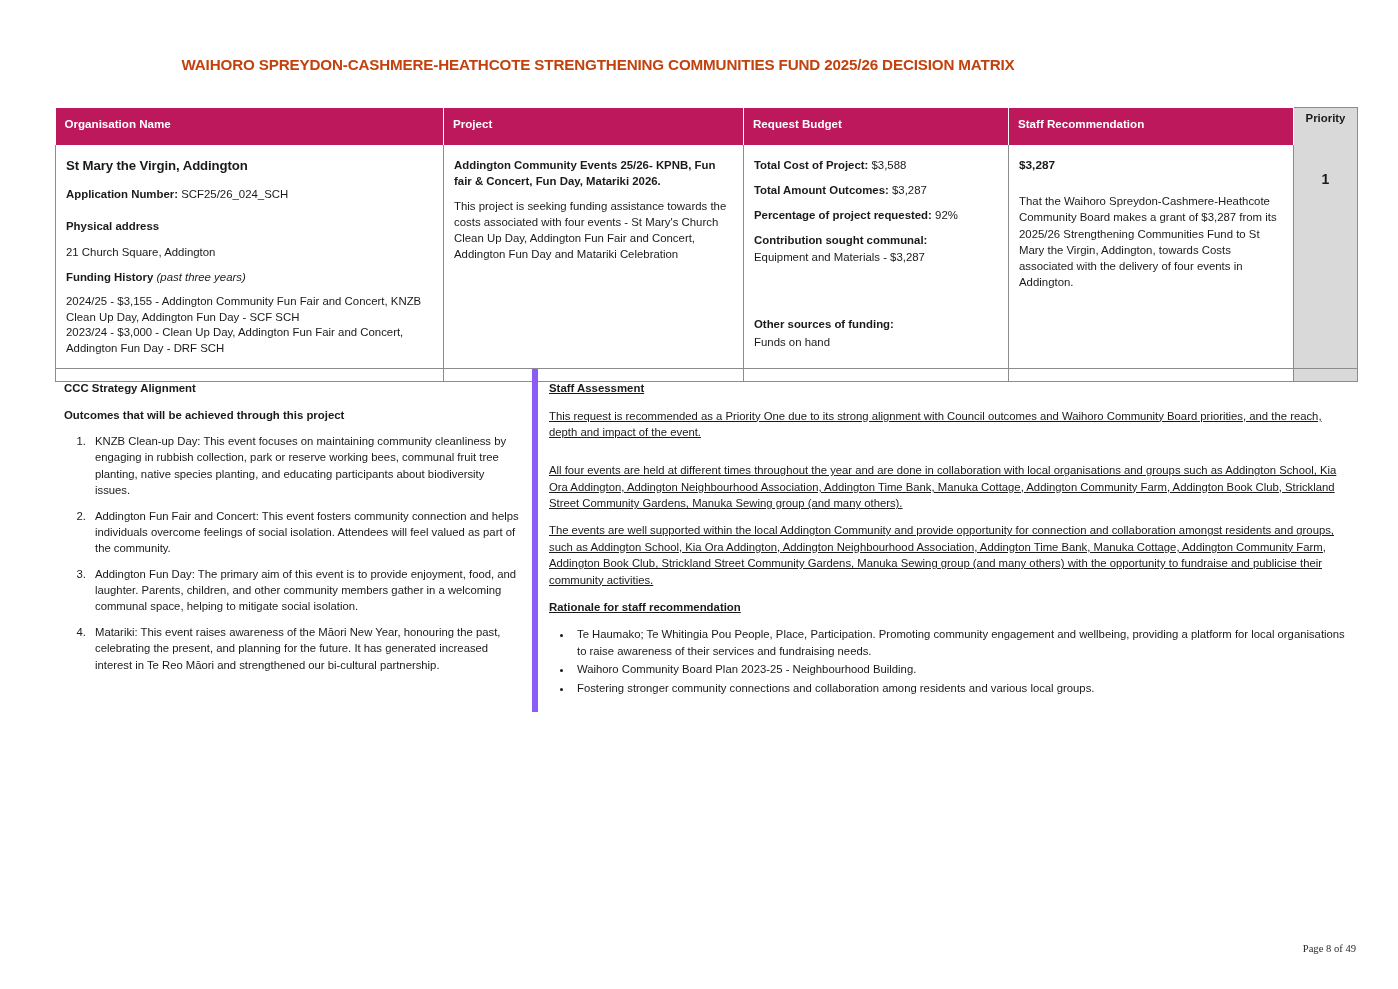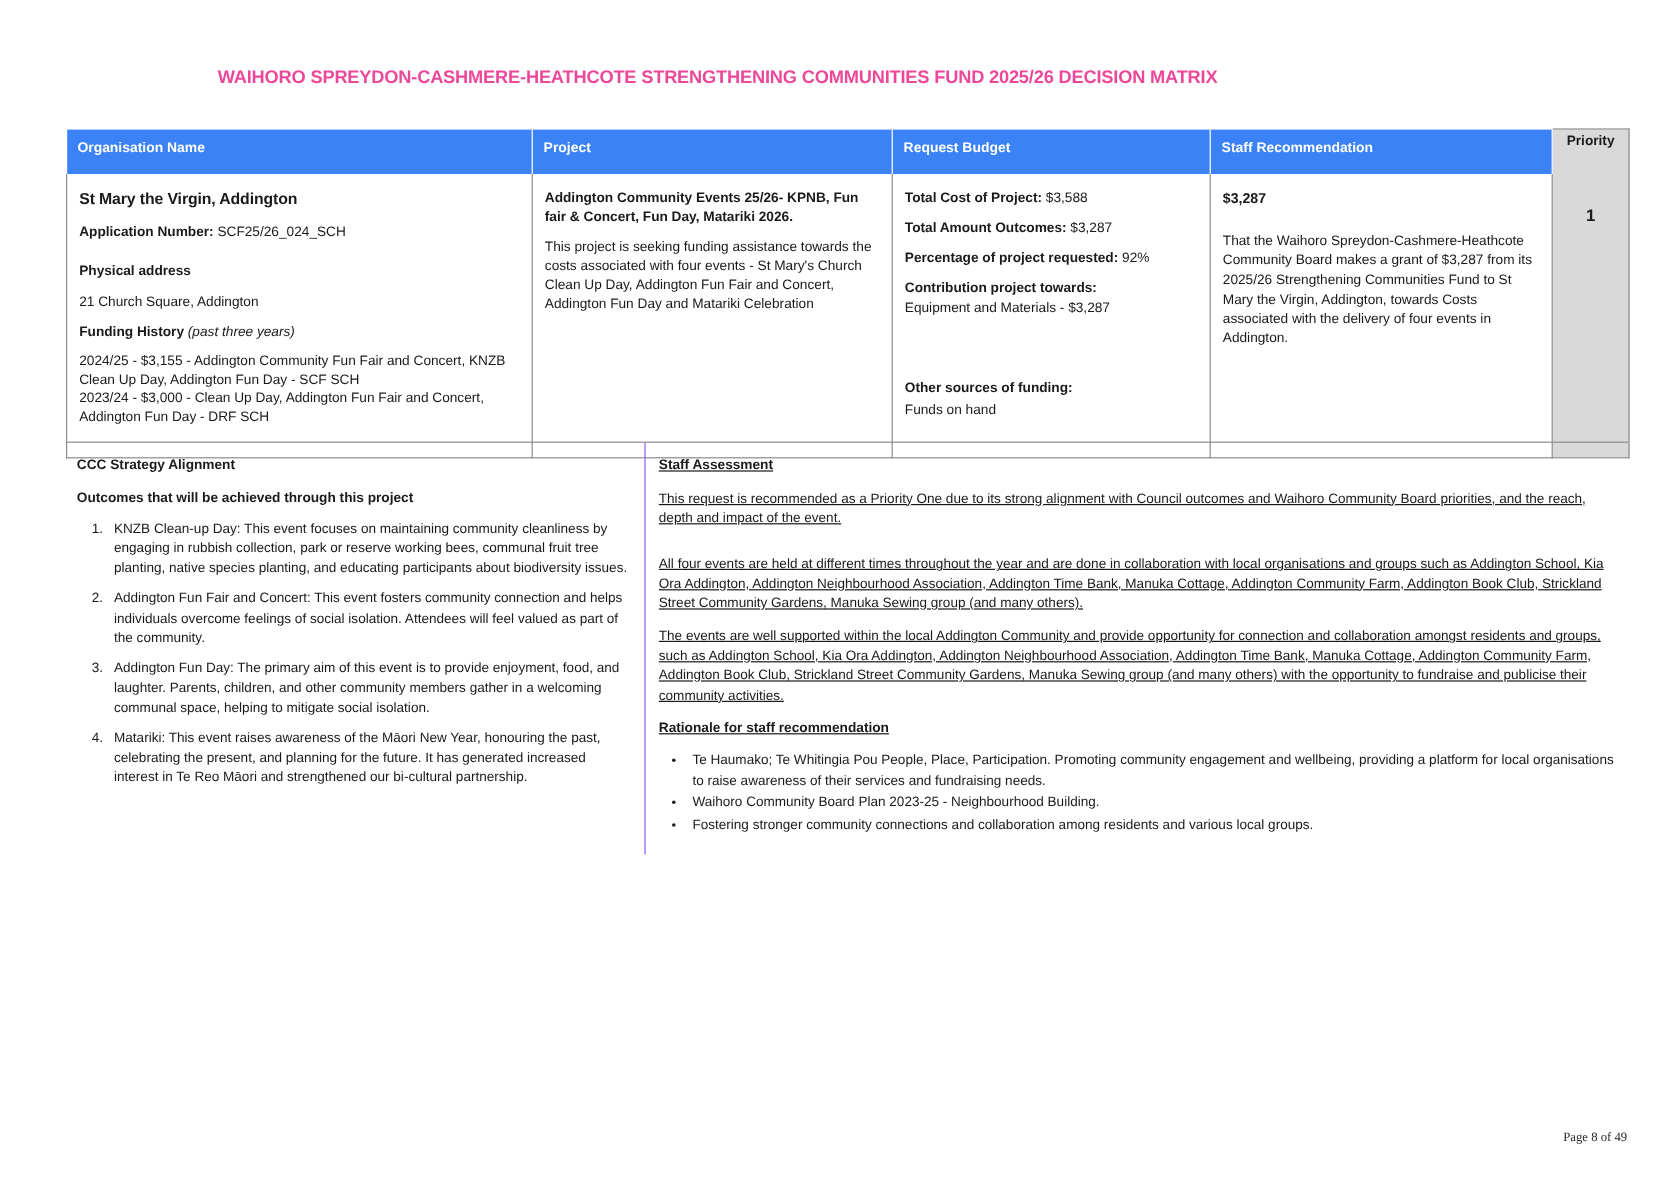--- a/index.html
+++ b/index.html
@@ -23,38 +23,38 @@
   
   .doc-title {
     position: absolute;
     left: 0;
     top: 56px;
     width: 1196px;
     text-align: center;
     font-size: 15.2px;
     font-weight: bold;
     letter-spacing: -0.15px;
-    color: #ec4899;
+    color: #c2410c;
   }
 
   
   .matrix {
     position: absolute;
     left: 55px;
     top: 107px;
     width: 1302px;
     border-collapse: collapse;
     table-layout: fixed;
   }
   .matrix td, .matrix th {
     vertical-align: top;
     padding: 0;
   }
   .matrix .hdr {
-    background: #3b82f6;
+    background: #be185d;
     color: #ffffff;
     font-size: 11.6px;
     font-weight: bold;
     padding: 9px 0 10px 9px;
     text-align: left;
     border-right: 1px solid #ffffff;
     height: 18px;
   }
   .matrix .hdr-prio {
     background: #D9D9D9;
@@ -108,21 +108,21 @@
     position: absolute;
     left: 55px;
     top: 368px;
     width: 1302px;
     border-top: 1px solid #8c8c8c;
     display: flex;
   }
   .lower-left {
     width: 483px;
     padding: 11px 12px 14px 9px;
-    border-right: 1px solid #8b5cf6;
+    border-right: 6px solid #8b5cf6;
     box-sizing: border-box;
     font-size: 11.3px;
     line-height: 1.45;
   }
   .lower-right {
     flex: 1;
     padding: 11px 10px 14px 11px;
     box-sizing: border-box;
     font-size: 11.3px;
     line-height: 1.45;
@@ -218,21 +218,21 @@
             <span>$3,588</span>
           </p>
           <p>
             <span class="b">Total Amount Outcomes:</span>
             <span>$3,287</span>
           </p>
           <p>
             <span class="b">Percentage of project requested:</span>
             <span>92%</span>
           </p>
-          <p class="b" style="margin-bottom:1px">Contribution project towards:</p>
+          <p class="b" style="margin-bottom:1px">Contribution sought communal:</p>
           <p>Equipment and Materials - $3,287</p>
           <div class="spacer-lg"></div>
           <p class="b" style="margin-bottom:1px">Other sources of funding:</p>
           <p>Funds on hand</p>
         </td>
 
         <td class="cell">
           <p class="rec-amount">$3,287</p>
           <p>That the Waihoro Spreydon-Cashmere-Heathcote Community Board makes a grant of $3,287 from its 2025/26 Strengthening Communities Fund to St Mary the Virgin, Addington, towards Costs associated with the delivery of four events in Addington.</p>
         </td>

